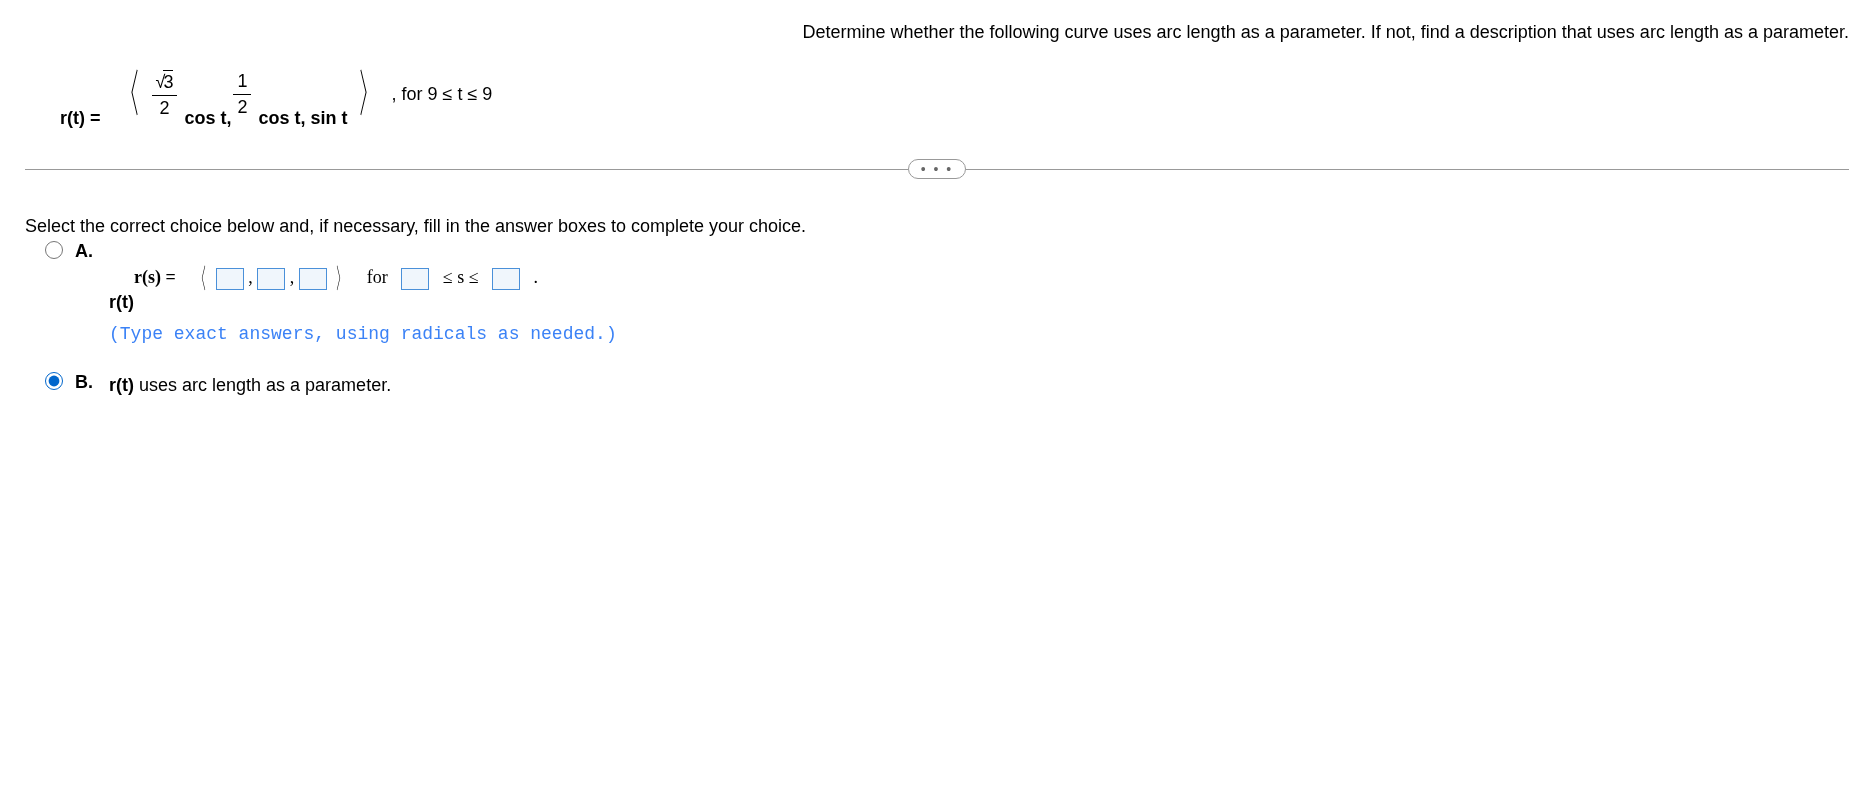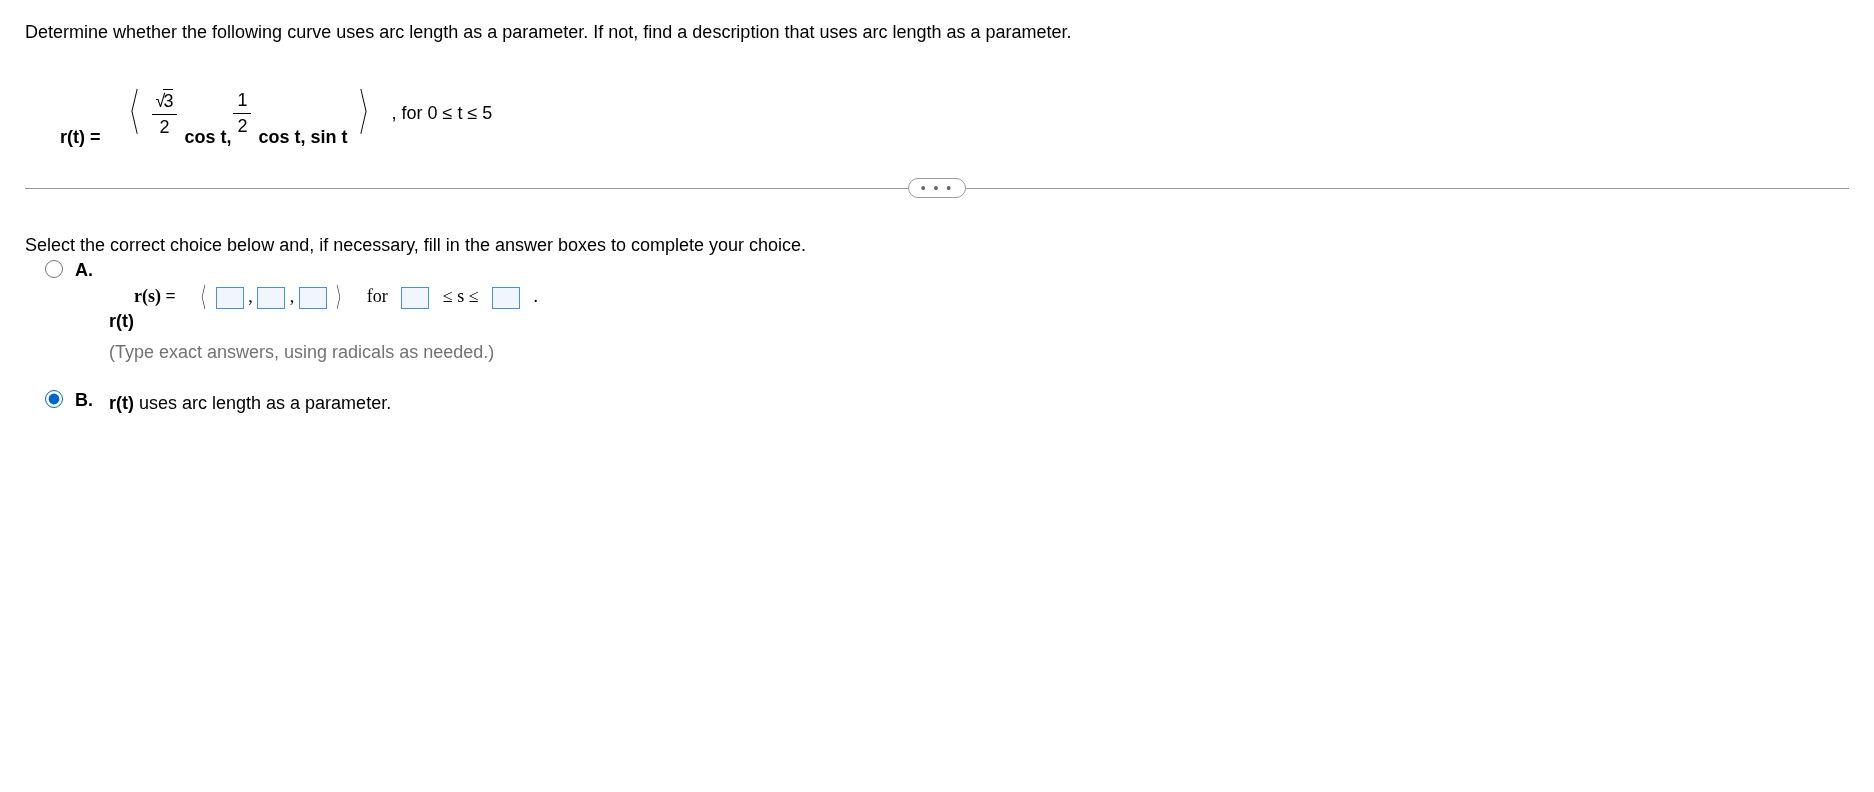--- a/index.html
+++ b/index.html
@@ -5,22 +5,23 @@
     * { box-sizing: border-box; margin: 0; padding: 0; }
     body {
       font-family: Arial, Helvetica, sans-serif;
       font-size: 18px;
       color: #000;
       background: #fff;
       padding: 20px 25px;
       width: 1874px;
     }
     .question-text {
-      margin-bottom: 33px;
+      margin-bottom: 14px;
       line-height: 1.4;
+      text-align: right;
     }
     .equation-row {
       margin-left: 35px;
       margin-bottom: 30px;
       display: flex;
       align-items: center;
       font-size: 18px;
     }
     .bold { font-weight: bold; margin-top: 48px; }
     .angle-bracket-left, .angle-bracket-right {
@@ -101,21 +102,22 @@
       font-weight: bold;
       flex-shrink: 0;
       padding-top: 2px;
       min-width: 22px;
     }
     .choice-content {
       flex: 1;
       line-height: 1.7;
     }
     .hint {
-      color: #737373;
+      color: #3b82f6;
+      font-family: Liberation Mono, monospace;
     }
     .answer-input {
       display: inline-block;
       width: 28px;
       height: 22px;
       border: 1px solid #4a90d9;
       background: #f0f6fc;
       vertical-align: middle;
       text-align: center;
       font-size: 14px;
@@ -149,21 +151,21 @@
   <span class="bold">cos t,</span>
   <span class="frac">
     <span class="num">1</span>
     <span class="den">2</span>
   </span>
   <span>&nbsp;</span>
   <span class="bold">cos t,</span>
   <span>&nbsp;</span>
   <span class="bold">sin t</span>
   <span class="angle-bracket-right">〉</span>
-  <span>, for 0 ≤ t ≤ 5</span>
+  <span>, for 9 ≤ t ≤ 9</span>
 </div>
 
 <div class="divider-row">
   <div class="divider-line"></div>
   <button class="divider-btn">• • •</button>
   <div class="divider-line"></div>
 </div>
 
 <div class="prompt-text">Select the correct choice below and, if necessary, fill in the answer boxes to complete your choice.</div>
 

